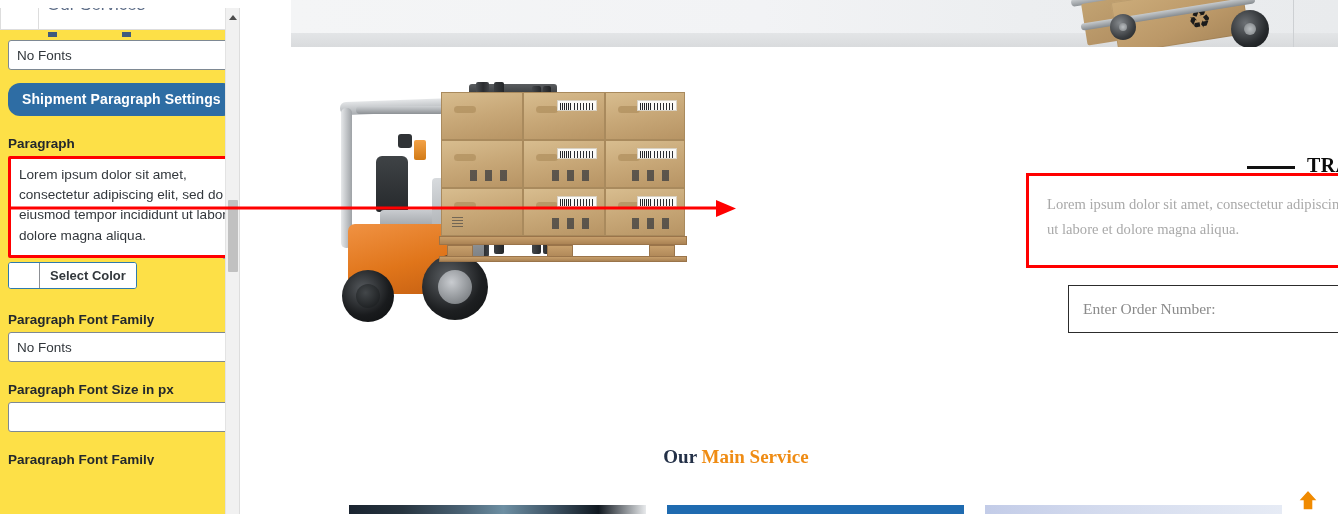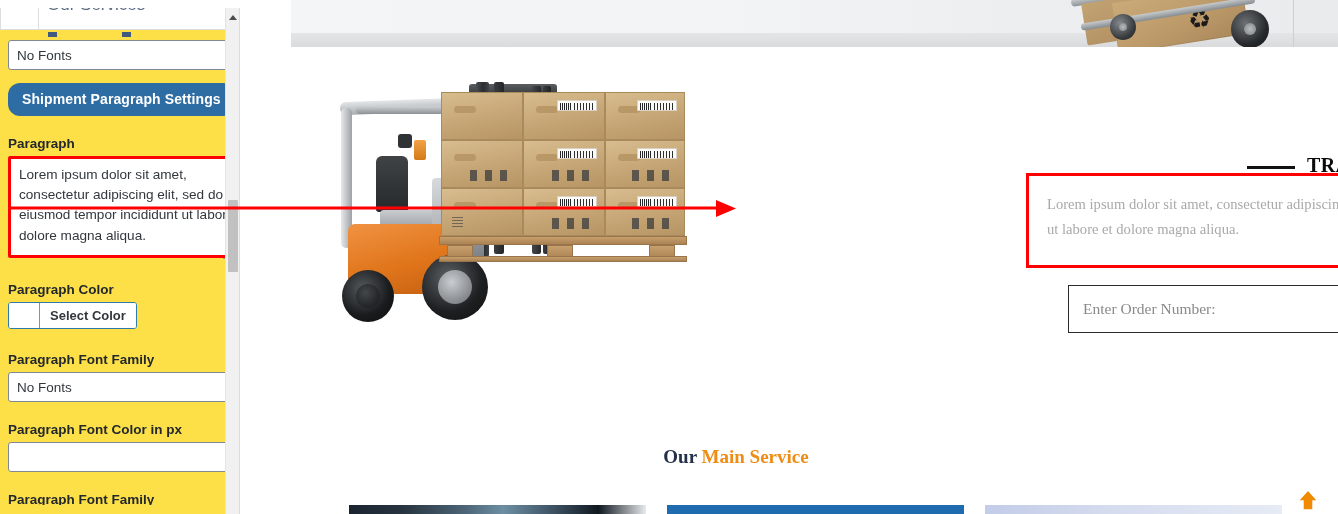--- a/index.html
+++ b/index.html
@@ -381,35 +381,34 @@
 
       <div style="position:relative;">
         <textarea class="para" style="">Lorem ipsum dolor sit amet, consectetur adipiscing elit, sed do eiusmod tempor incididunt ut labore et dolore magna aliqua.</textarea>
         <span class="ta-grip">
           <i style="bottom:0;width:10px"></i>
             <i style="bottom:3px;width:7px"></i>
             <i style="bottom:6px;width:4px"></i>
         </span>
       </div>
 
-      <label class="lbl">Paragraph Color</label>
       <div class="color-ctl">
         <span class="color-swatch"></span>
         <span class="color-txt">Select Color</span>
       </div>
 
       <label class="lbl">Paragraph Font Family</label>
       <div class="sel-wrap" style="margin-top:0">
         <select class="fld">
           <option>No Fonts</option>
         </select>
         <span class="chev"></span>
       </div>
 
-      <label class="lbl">Paragraph Font Color in px</label>
+      <label class="lbl">Paragraph Font Size in px</label>
       <input class="fld-txt" value="" style="">
 
       <label class="lbl lbl-cut">Paragraph Font Family</label>
     </div>
 
     <div id="panel-scroll">
       <div id="scroll-up"></div>
       <div id="scroll-thumb"></div>
     </div>
   </div>

